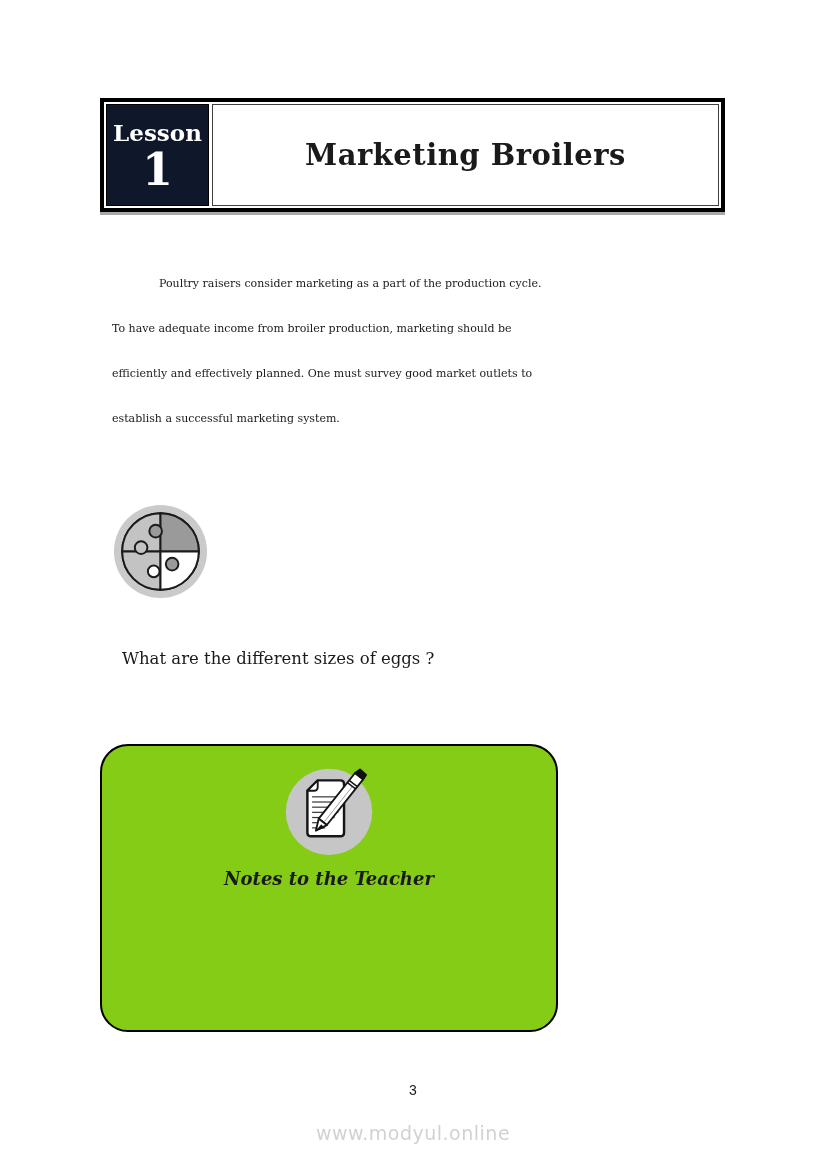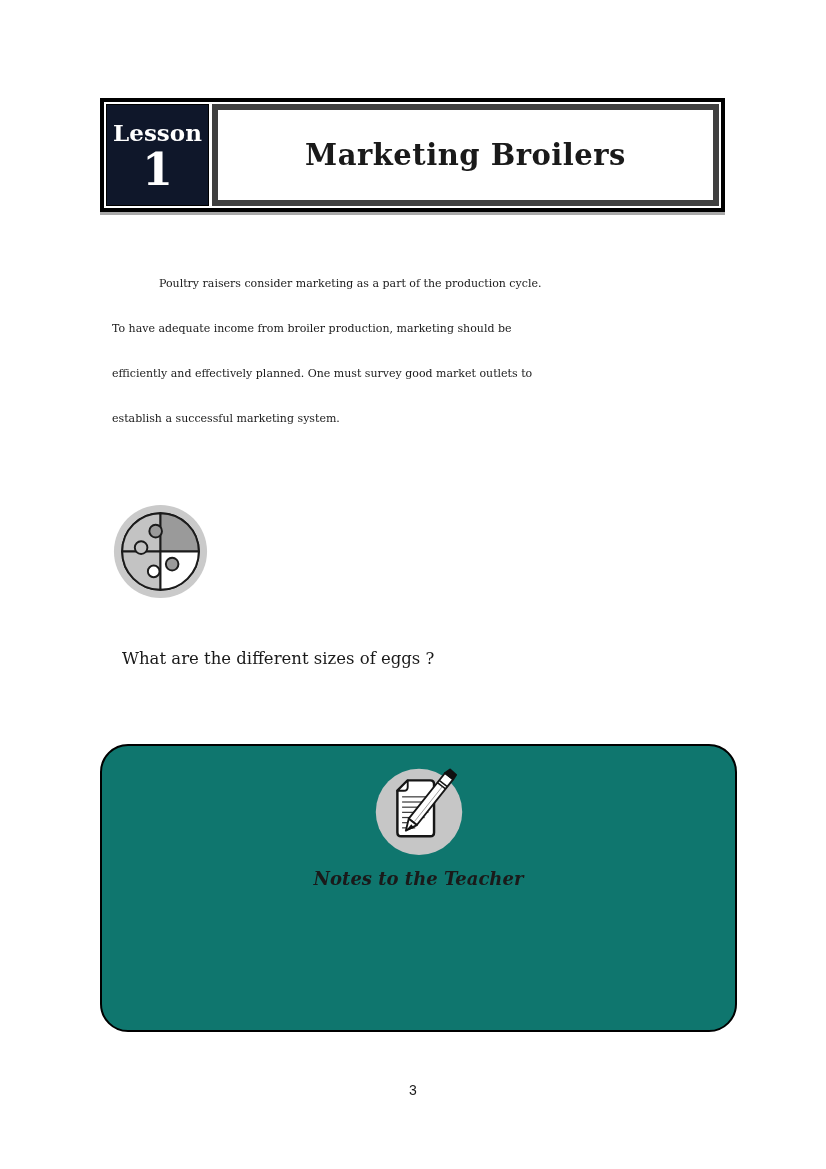--- a/index.html
+++ b/index.html
@@ -28,21 +28,21 @@
     border:1px solid #000;
     color:#fff;
     display:flex;flex-direction:column;align-items:center;justify-content:center;
     box-sizing:border-box;
   }
   .lesson-word{font-size:23px;font-weight:bold;line-height:1;margin-top:2px;}
   .lesson-num{font-size:44px;font-weight:bold;line-height:1;margin-top:4px;}
   .title-box{
     flex:1;
     margin-left:3px;
-    border:6px solid #404040;
+    border:1px solid #404040;
     display:flex;align-items:center;justify-content:center;
     box-sizing:border-box;
   }
   .lesson-title{
     font-size:29px;font-weight:bold;letter-spacing:.5px;margin:0;
   }
 
   
   .intro{
     position:absolute;left:112px;top:250px;width:622px;
@@ -58,25 +58,25 @@
     font-size:27px;font-weight:bold;font-style:italic;
   }
   .question{
     position:absolute;left:122px;top:641px;
     font-size:16.5px;
     margin-top:8px;
   }
 
   
   .notes-box{
-    position:absolute;left:100px;top:744px;width:637px;height:288px;
+    position:absolute;left:100px;top:744px;width:458px;height:288px;
     box-sizing:border-box;
     border:2px solid #000;
     border-radius:28px;
-    background:#0f766e;
+    background:#84cc16;
   }
   .notes-icon{
     position:absolute;left:50%;top:17px;transform:translateX(-50%);
     width:94px;height:94px;
   }
   .notes-heading{
     position:absolute;top:122px;left:0;width:100%;
     text-align:center;
     font-size:18px;font-weight:bold;font-style:italic;
   }
@@ -152,14 +152,15 @@
       <line x1="71.5" y1="18.4" x2="80.1" y2="25.2" stroke="#161616" stroke-width="1.6"></line>
       <line x1="69.6" y1="20.8" x2="78.2" y2="27.6" stroke="#161616" stroke-width="1.6"></line>
       <line x1="74.5" y1="25.5" x2="45" y2="62.5" stroke="#9a9a9a" stroke-width="1"></line>
       <polygon points="47.7,66 39.1,59.2 36,72" fill="#ffffff" stroke="#161616" stroke-width="2" stroke-linejoin="round"></polygon>
       <polygon points="36,72 41.8,65.2 44.8,69.2" fill="#111111"></polygon>
     </svg>
     <div class="notes-heading">Notes to the Teacher</div>
   </div>
 
   <div class="page-number">3</div>
+  <div class="watermark">www.modyul.online</div>
 
 </div>
 
 </body></html>

